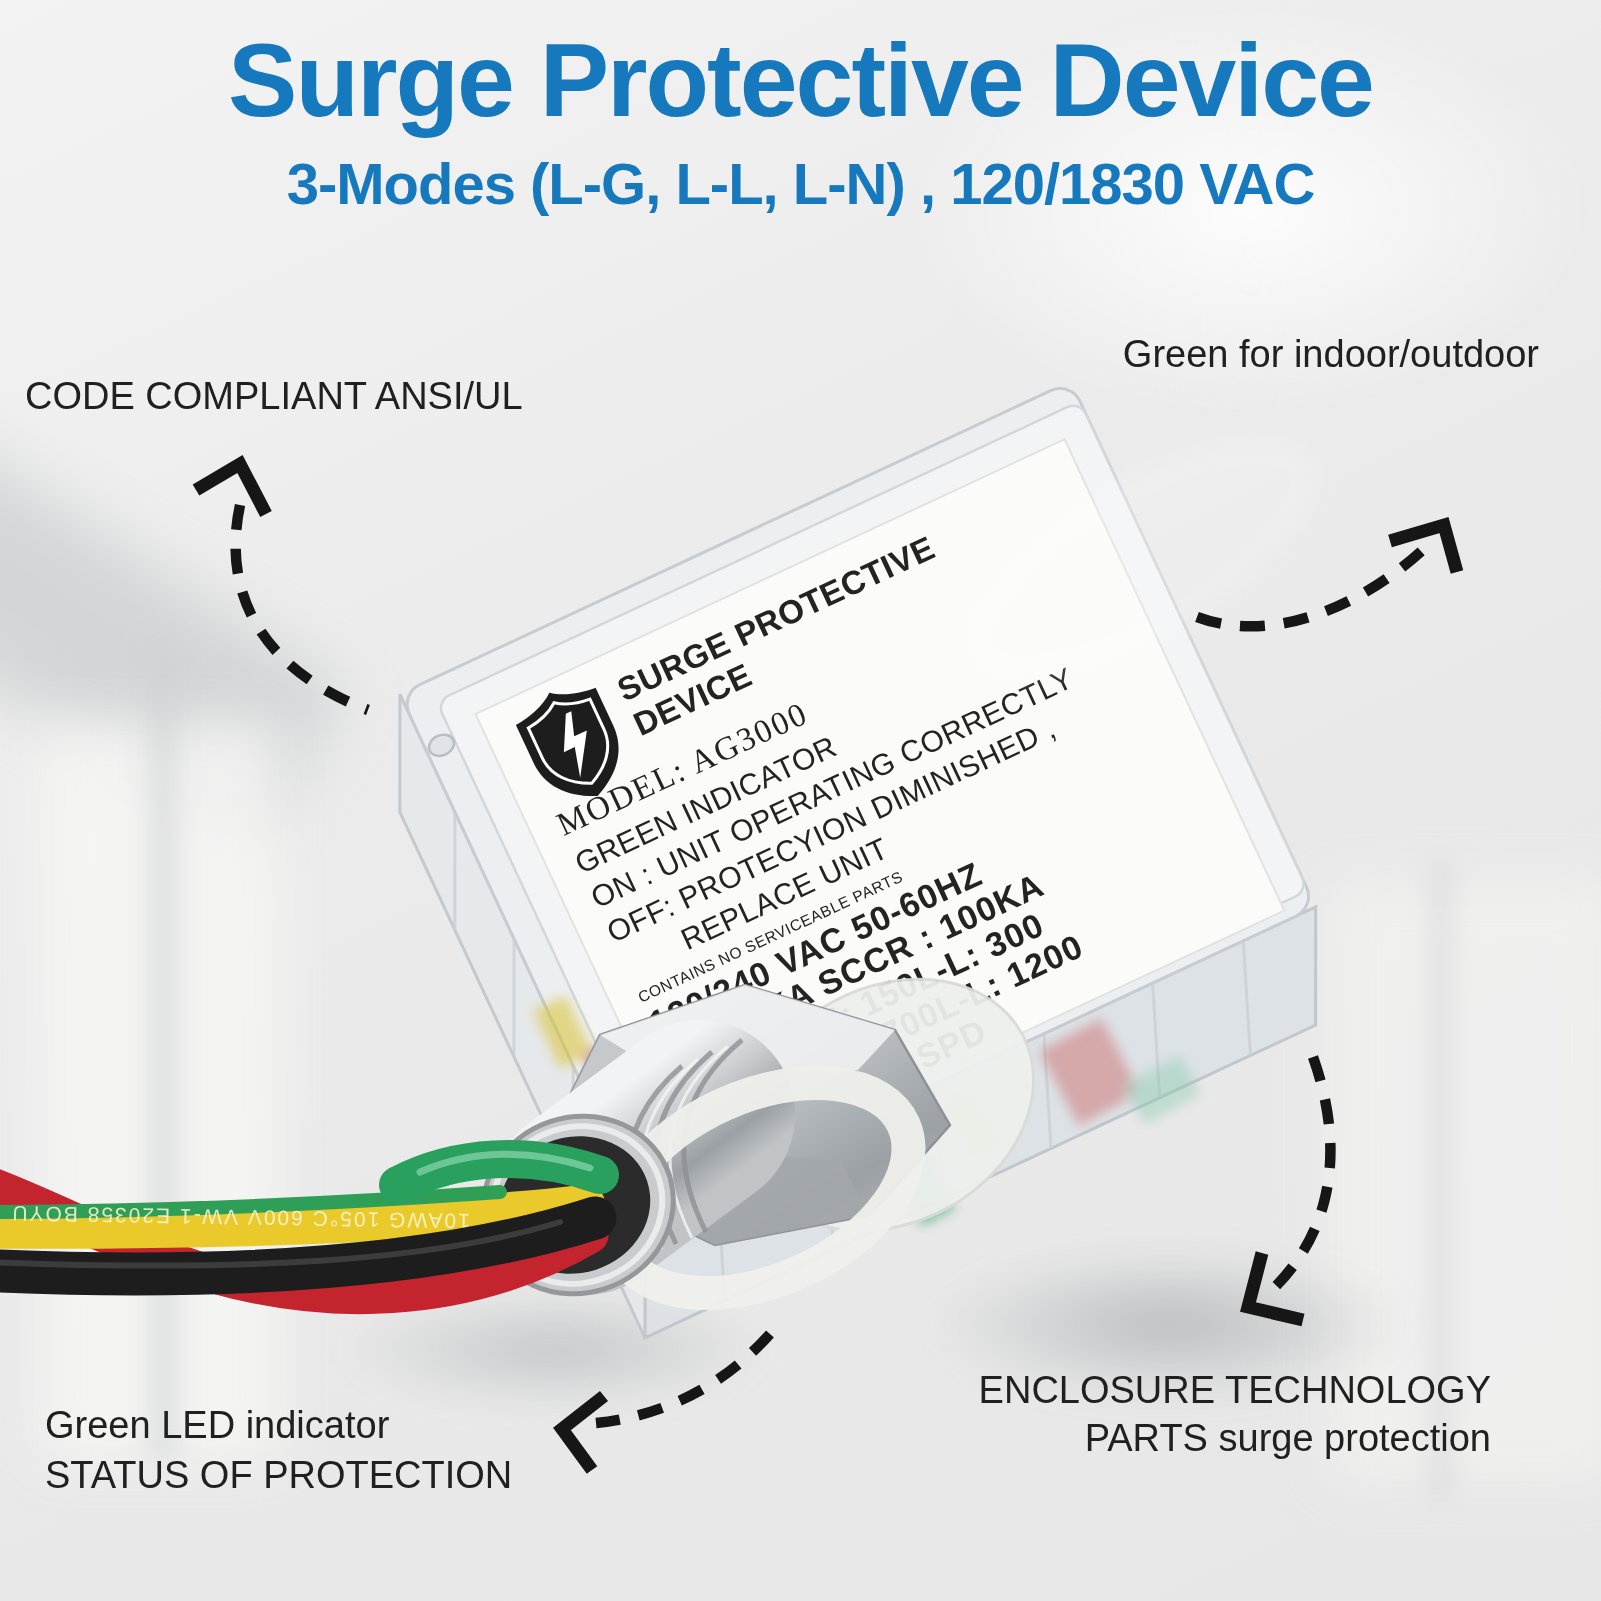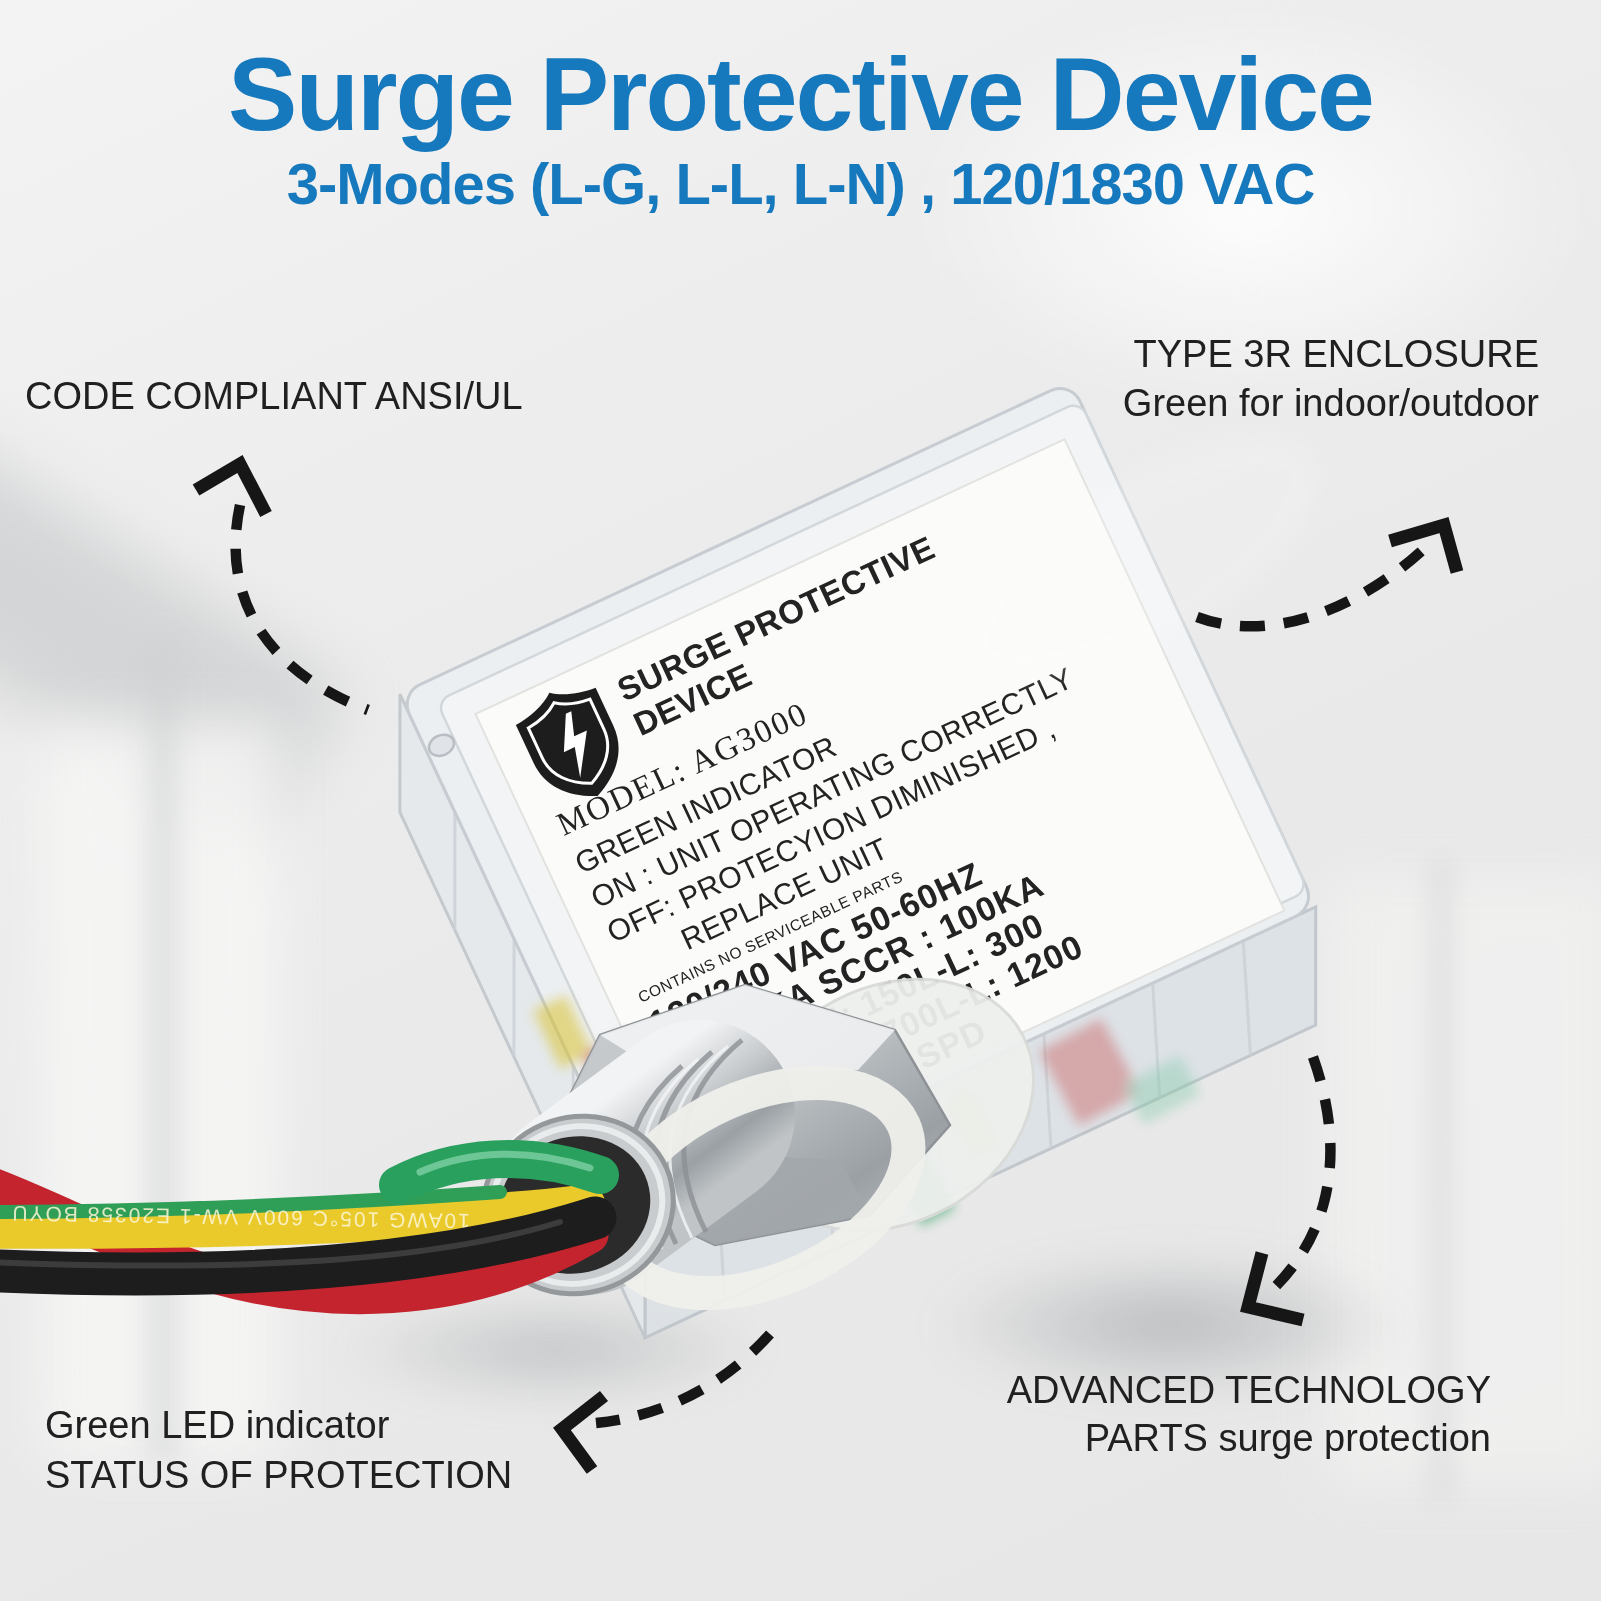--- a/index.html
+++ b/index.html
@@ -1,20 +1,20 @@
 <!DOCTYPE html>
 <html><head>
 <meta charset="utf-8">
 <style>
   html,body{margin:0;padding:0;background:#dcdcdc;}
   #canvas{position:relative;width:1601px;height:1601px;overflow:hidden;
           background:linear-gradient(155deg,#f3f3f3 0%,#ececec 35%,#e9e9e9 60%,#e7e7e7 100%);
           font-family:"Liberation Sans",sans-serif;}
   .bgshape{position:absolute;pointer-events:none;}
-  .title{position:absolute;left:0;top:40px;width:100%;text-align:center;
+  .title{position:absolute;left:0;top:26px;width:100%;text-align:center;
          color:#1679bd;font-size:104px;font-weight:bold;letter-spacing:-2px;line-height:1.05;}
   .subtitle{position:absolute;left:0;top:150px;width:100%;text-align:center;
             color:#1679bd;font-size:58px;font-weight:bold;letter-spacing:-1px;}
   .callout{position:absolute;color:#202020;font-size:38px;line-height:49px;font-weight:500;}
   .callout.right{text-align:right;}
   svg{position:absolute;left:0;top:0;}
   .lbl-sans{font-family:"Liberation Sans",sans-serif;fill:#232323;}
   .lbl-serif{font-family:"Liberation Serif",serif;fill:#232323;}
 </style>
 </head>
@@ -161,27 +161,26 @@
   </svg>
 
   <div class="title">Surge Protective Device</div>
   <div class="subtitle">3-Modes (L-G, L-L, L-N) , 120/1830 VAC</div>
 
   <div class="callout" style="left:25px;top:372px;">
     <div>CODE COMPLIANT ANSI/UL</div>
   </div>
 
   <div class="callout right" style="right:62px;top:330px;width:480px;">
-    <div>TYPE 3R ENCLOSURE</div>
     <div>Green for indoor/outdoor</div>
   </div>
 
   <div class="callout" style="left:45px;top:1400px;line-height:50px;">
     <div>Green LED indicator</div>
     <div>STATUS OF PROTECTION</div>
   </div>
 
   <div class="callout right" style="right:110px;top:1366px;width:520px;line-height:48px;">
-    <div>ADVANCED TECHNOLOGY</div>
+    <div>ENCLOSURE TECHNOLOGY</div>
     <div>PARTS surge protection</div>
   </div>
 
 </div>
 
 </body></html>

